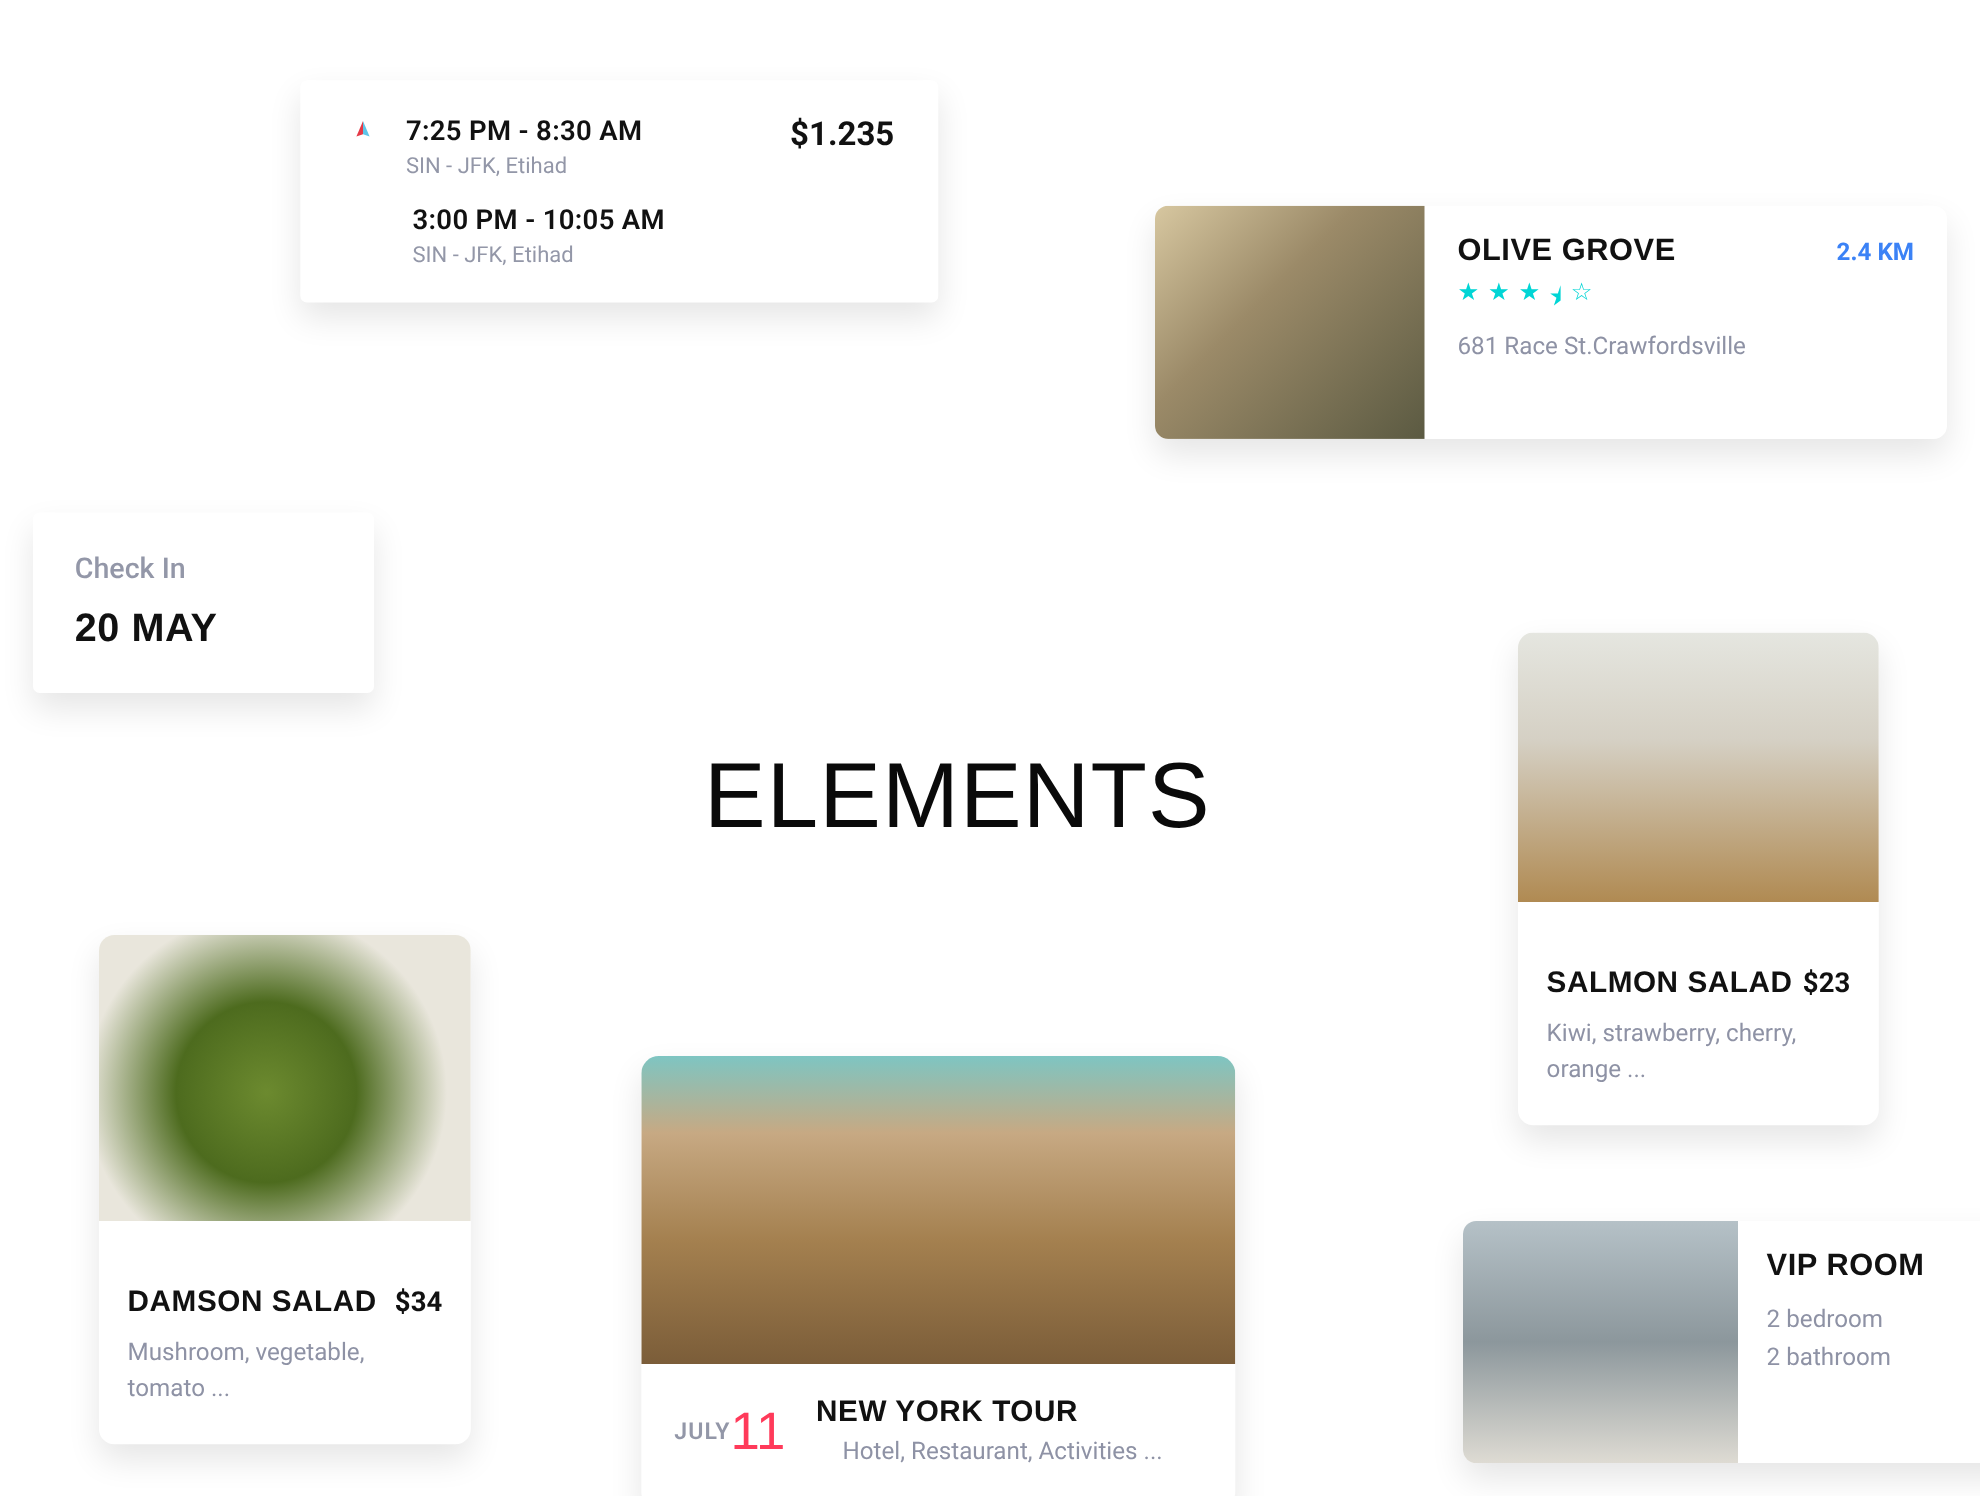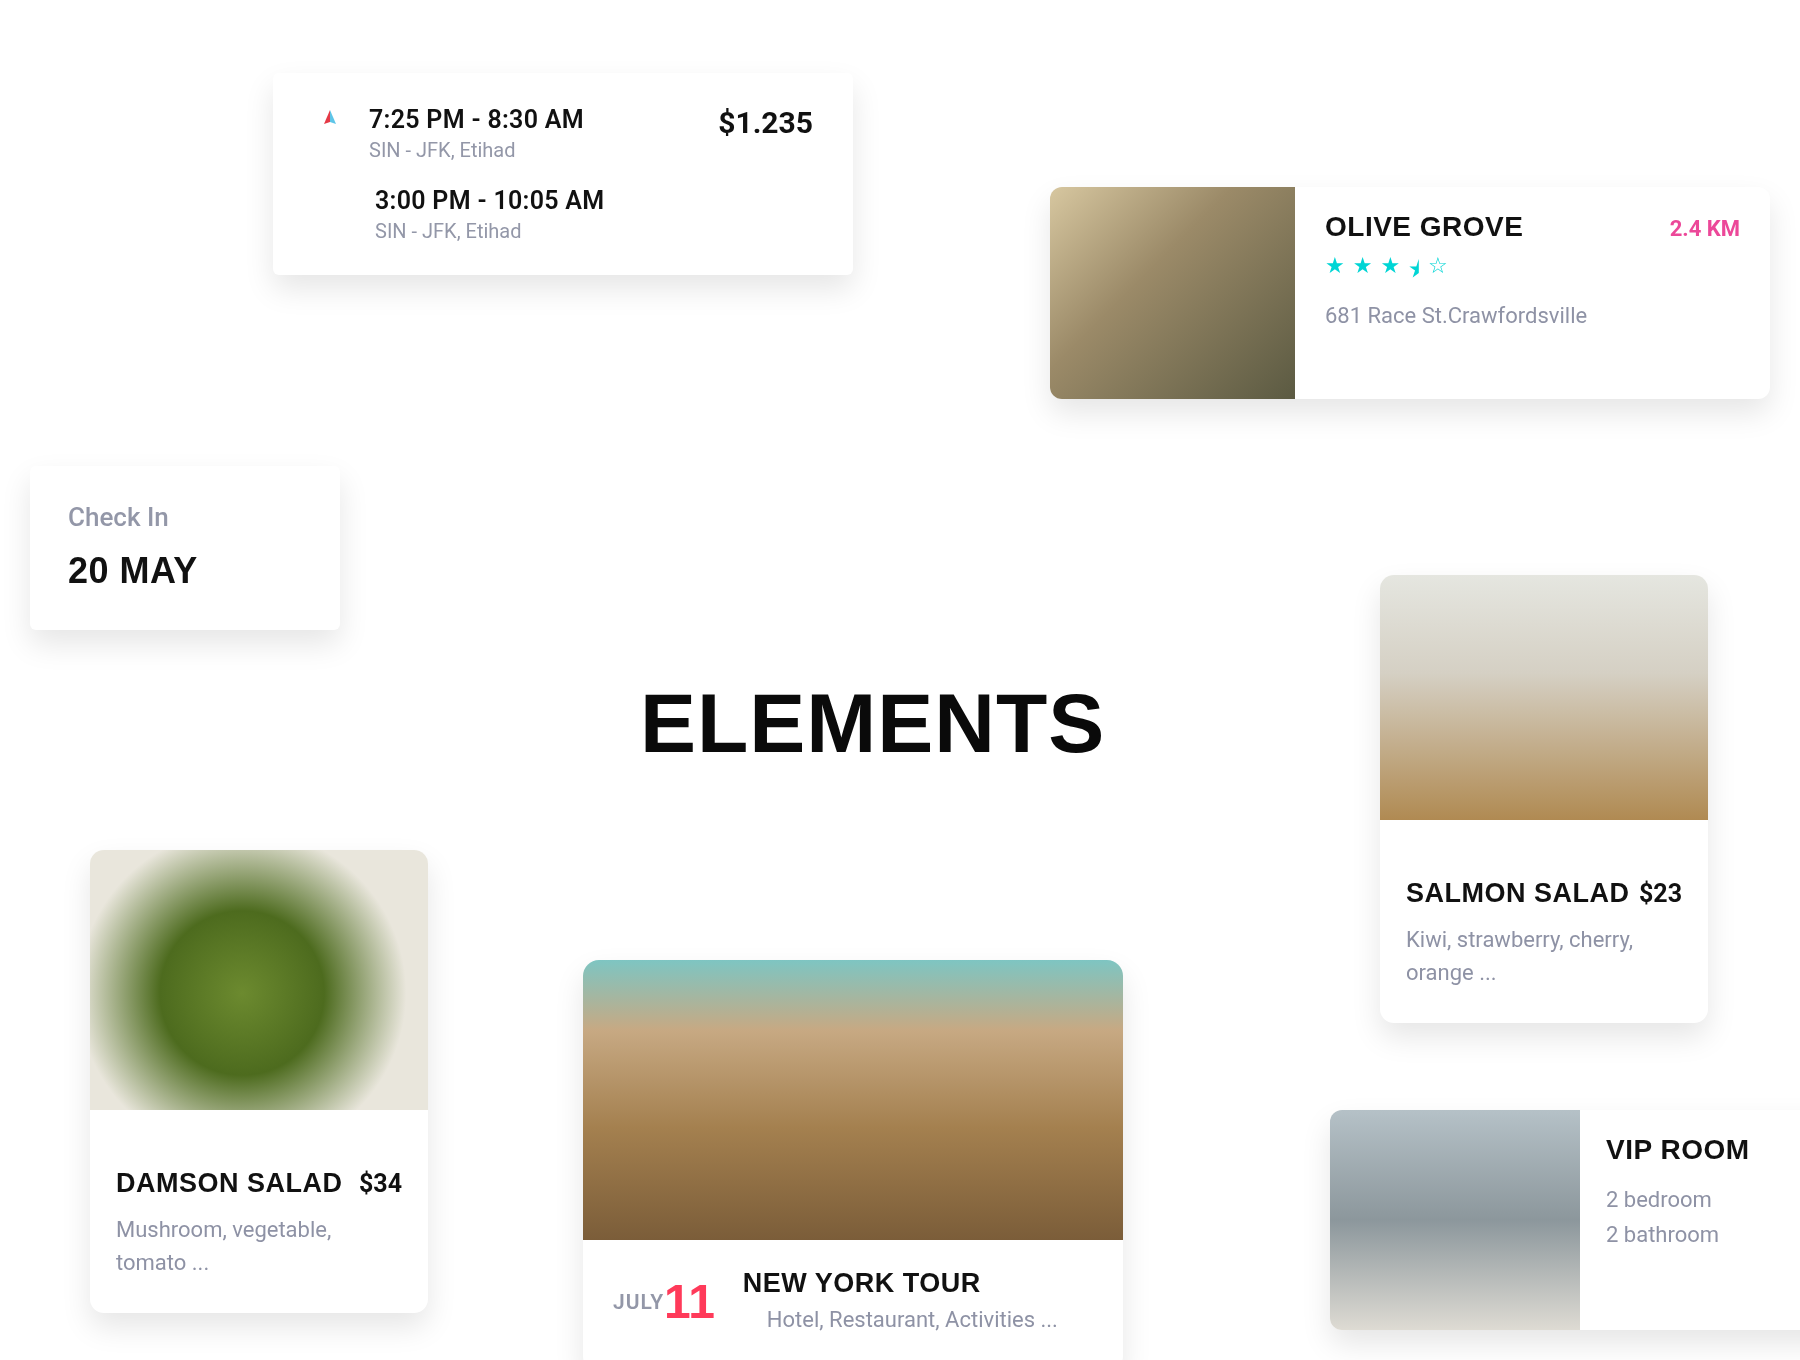--- a/index.html
+++ b/index.html
@@ -34,56 +34,56 @@
   .flight-time { font-size:25px; font-weight:600; color:#111; letter-spacing:0.3px;}
   .flight-sub { font-size:20px; color:#9397a8; margin-top:4px;}
   .flight-price { margin-left:auto; font-size:30px; font-weight:700; color:#111;}
   
   
   .restaurant-card {left:1050px; top:187px; width:720px; display:flex; overflow:hidden; border-radius:12px;}
   .restaurant-img {width:245px; height:212px; background:#cdbea0;}
   .restaurant-info { flex:1; padding:24px 30px 24px 30px; position:relative;}
   .restaurant-header{display:flex; justify-content:space-between; align-items:baseline;}
   .restaurant-name{font-size:28px;}
-  .restaurant-dist{font-size:22px; font-weight:700; color:#ec4899;text-align:right;}
+  .restaurant-dist{font-size:22px; font-weight:700; color:#3b82f6;text-align:right;}
   .stars{margin-top:10px; display:flex; gap:8px;}
   .star{color:#00d5d5; font-size:22px;}
   .star.outline{color:#00d5d5;}
   .restaurant-addr{margin-top:12px; font-size:22px; color:#8e92a5;}
   
   
   .checkin-card{left:30px; top:466px; width:310px; padding:36px 38px 38px; border-radius:6px;}
   .checkin-label{color:#9397a8; font-size:26px; font-weight:500; margin-bottom:18px;}
   .checkin-date{font-size:36px;}
   
   
   .headline{position:absolute; left:640px; top:675px; font-size:84px; display:flex; gap:20px; align-items:baseline;}
   .headline .accent{color:#00e2e2; font-family:"Arial Narrow","Helvetica Condensed",Impact,sans-serif; font-stretch:condensed; font-weight:700;}
-  .headline .rest{color:#0a0a0a; font-family:"Arial Narrow","Helvetica Condensed",Impact,sans-serif; font-stretch:condensed; font-weight:700; letter-spacing:1px;}
+  .headline .rest{color:#0a0a0a; font-family:"Arial Narrow","Helvetica Condensed",Impact,sans-serif; font-stretch:condensed; font-weight:400; letter-spacing:1px;}
   
   
   .food-card{left:90px; top:850px; width:338px; border-radius:14px; overflow:hidden;}
   .food-img{width:100%; height:260px; background:#7a8a3a;}
   .food-body{padding:26px 26px 34px;margin-top:32px;}
   .food-header{display:flex; justify-content:space-between; align-items:baseline;}
   .food-name{font-size:27px;}
   .food-price{font-size:25px; font-weight:700; color:#111;}
   .food-desc{margin-top:14px; font-size:22px; color:#8e92a5; line-height:1.5;}
   
   
   .salmon-card{left:1380px; top:575px; width:328px; border-radius:14px; overflow:hidden;}
   .salmon-img{width:100%; height:245px; background:#dfe0db;}
   
   
   .tour-card{left:583px; top:960px; width:540px; border-radius:16px; overflow:hidden;}
   .tour-img{width:100%; height:280px; background:#bba278;}
   .tour-body{display:flex; gap:28px; padding:28px 30px 36px;}
   .tour-date{display:flex; flex-direction:row; align-items:center;}
   .tour-month{font-size:21px; font-weight:600; color:#9397a8; letter-spacing:1px;}
-  .tour-day{font-size:48px; font-weight:700; color:#ff3a5a; font-family:"Arial Narrow",sans-serif; font-stretch:condensed; line-height:1;}
+  .tour-day{font-size:48px; font-weight:400; color:#ff3a5a; font-family:"Arial Narrow",sans-serif; font-stretch:condensed; line-height:1;}
   .tour-name{font-size:27px; margin-bottom:4px;}
   .tour-desc{font-size:22px; color:#8e92a5; line-height:1.5;margin-left:24px;}
   
   
   .vip-card{left:1330px; top:1110px; width:520px; display:flex; overflow:hidden; border-radius:12px;}
   .vip-img{width:250px; height:220px; background:#9aa4aa;}
   .vip-body{padding:24px 26px; flex:1;}
   .vip-name{font-size:28px; margin-bottom:16px;}
   .vip-desc{font-size:22px; color:#8e92a5; line-height:1.6;}
 

